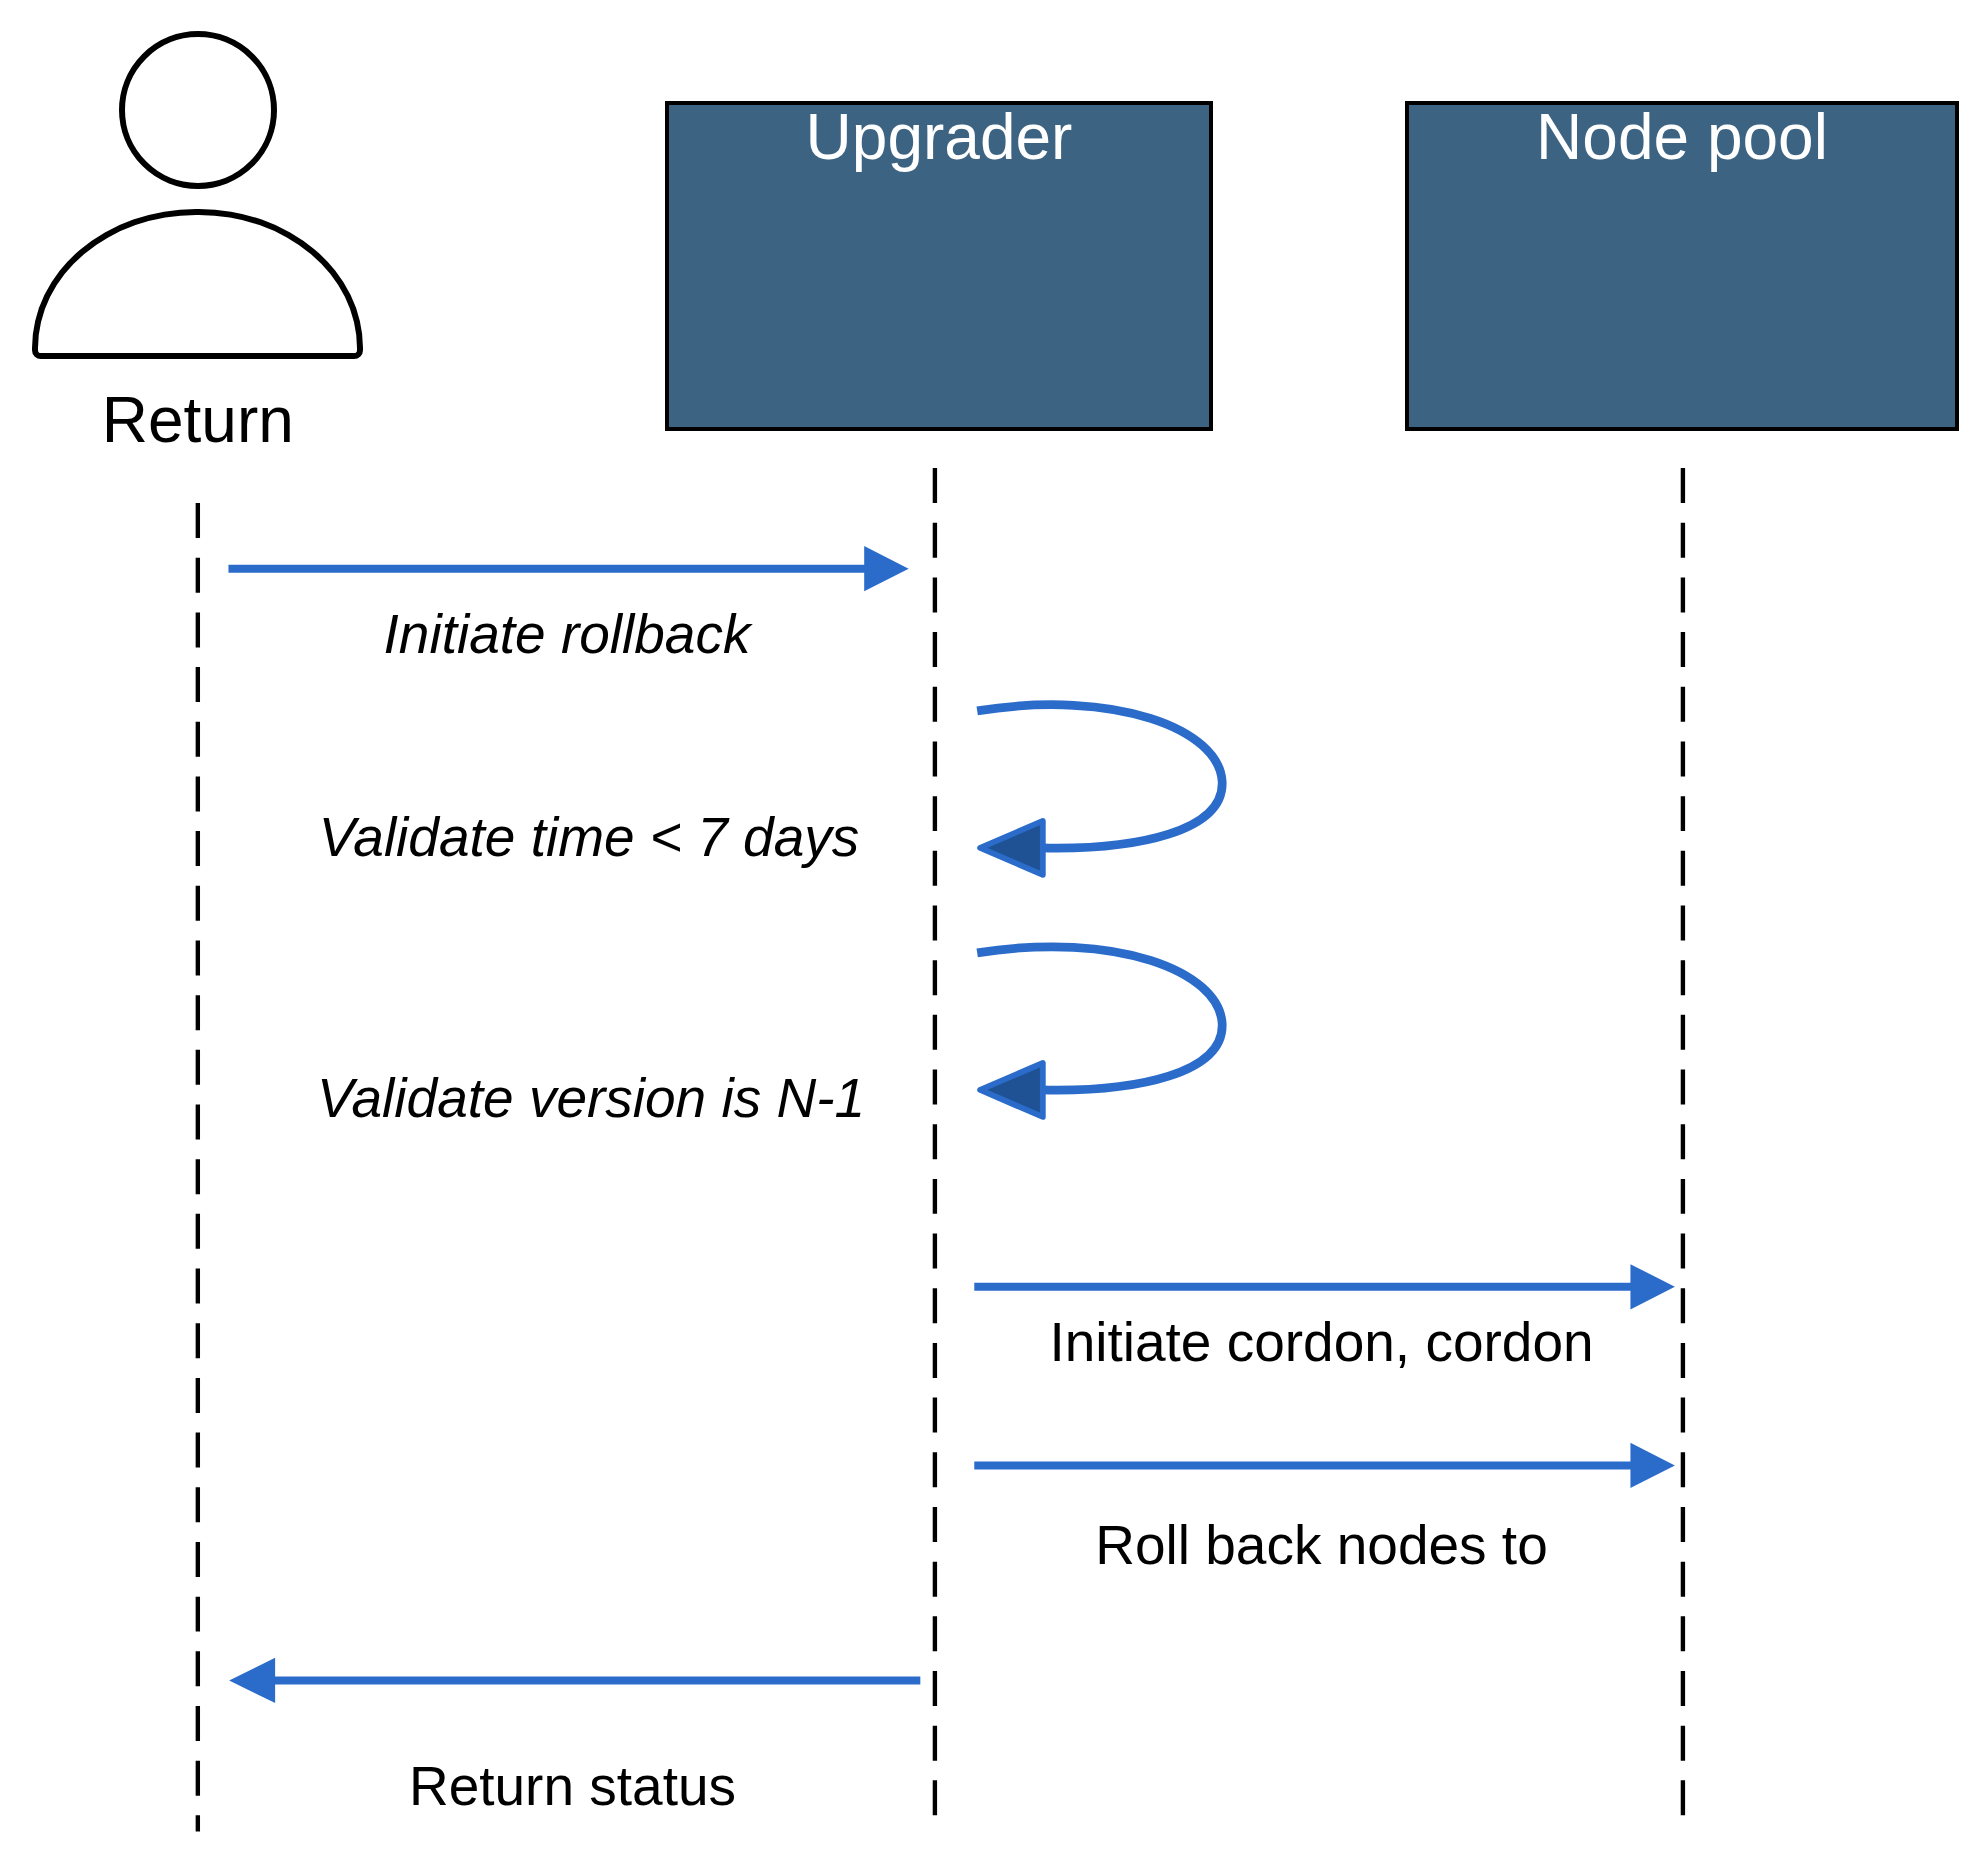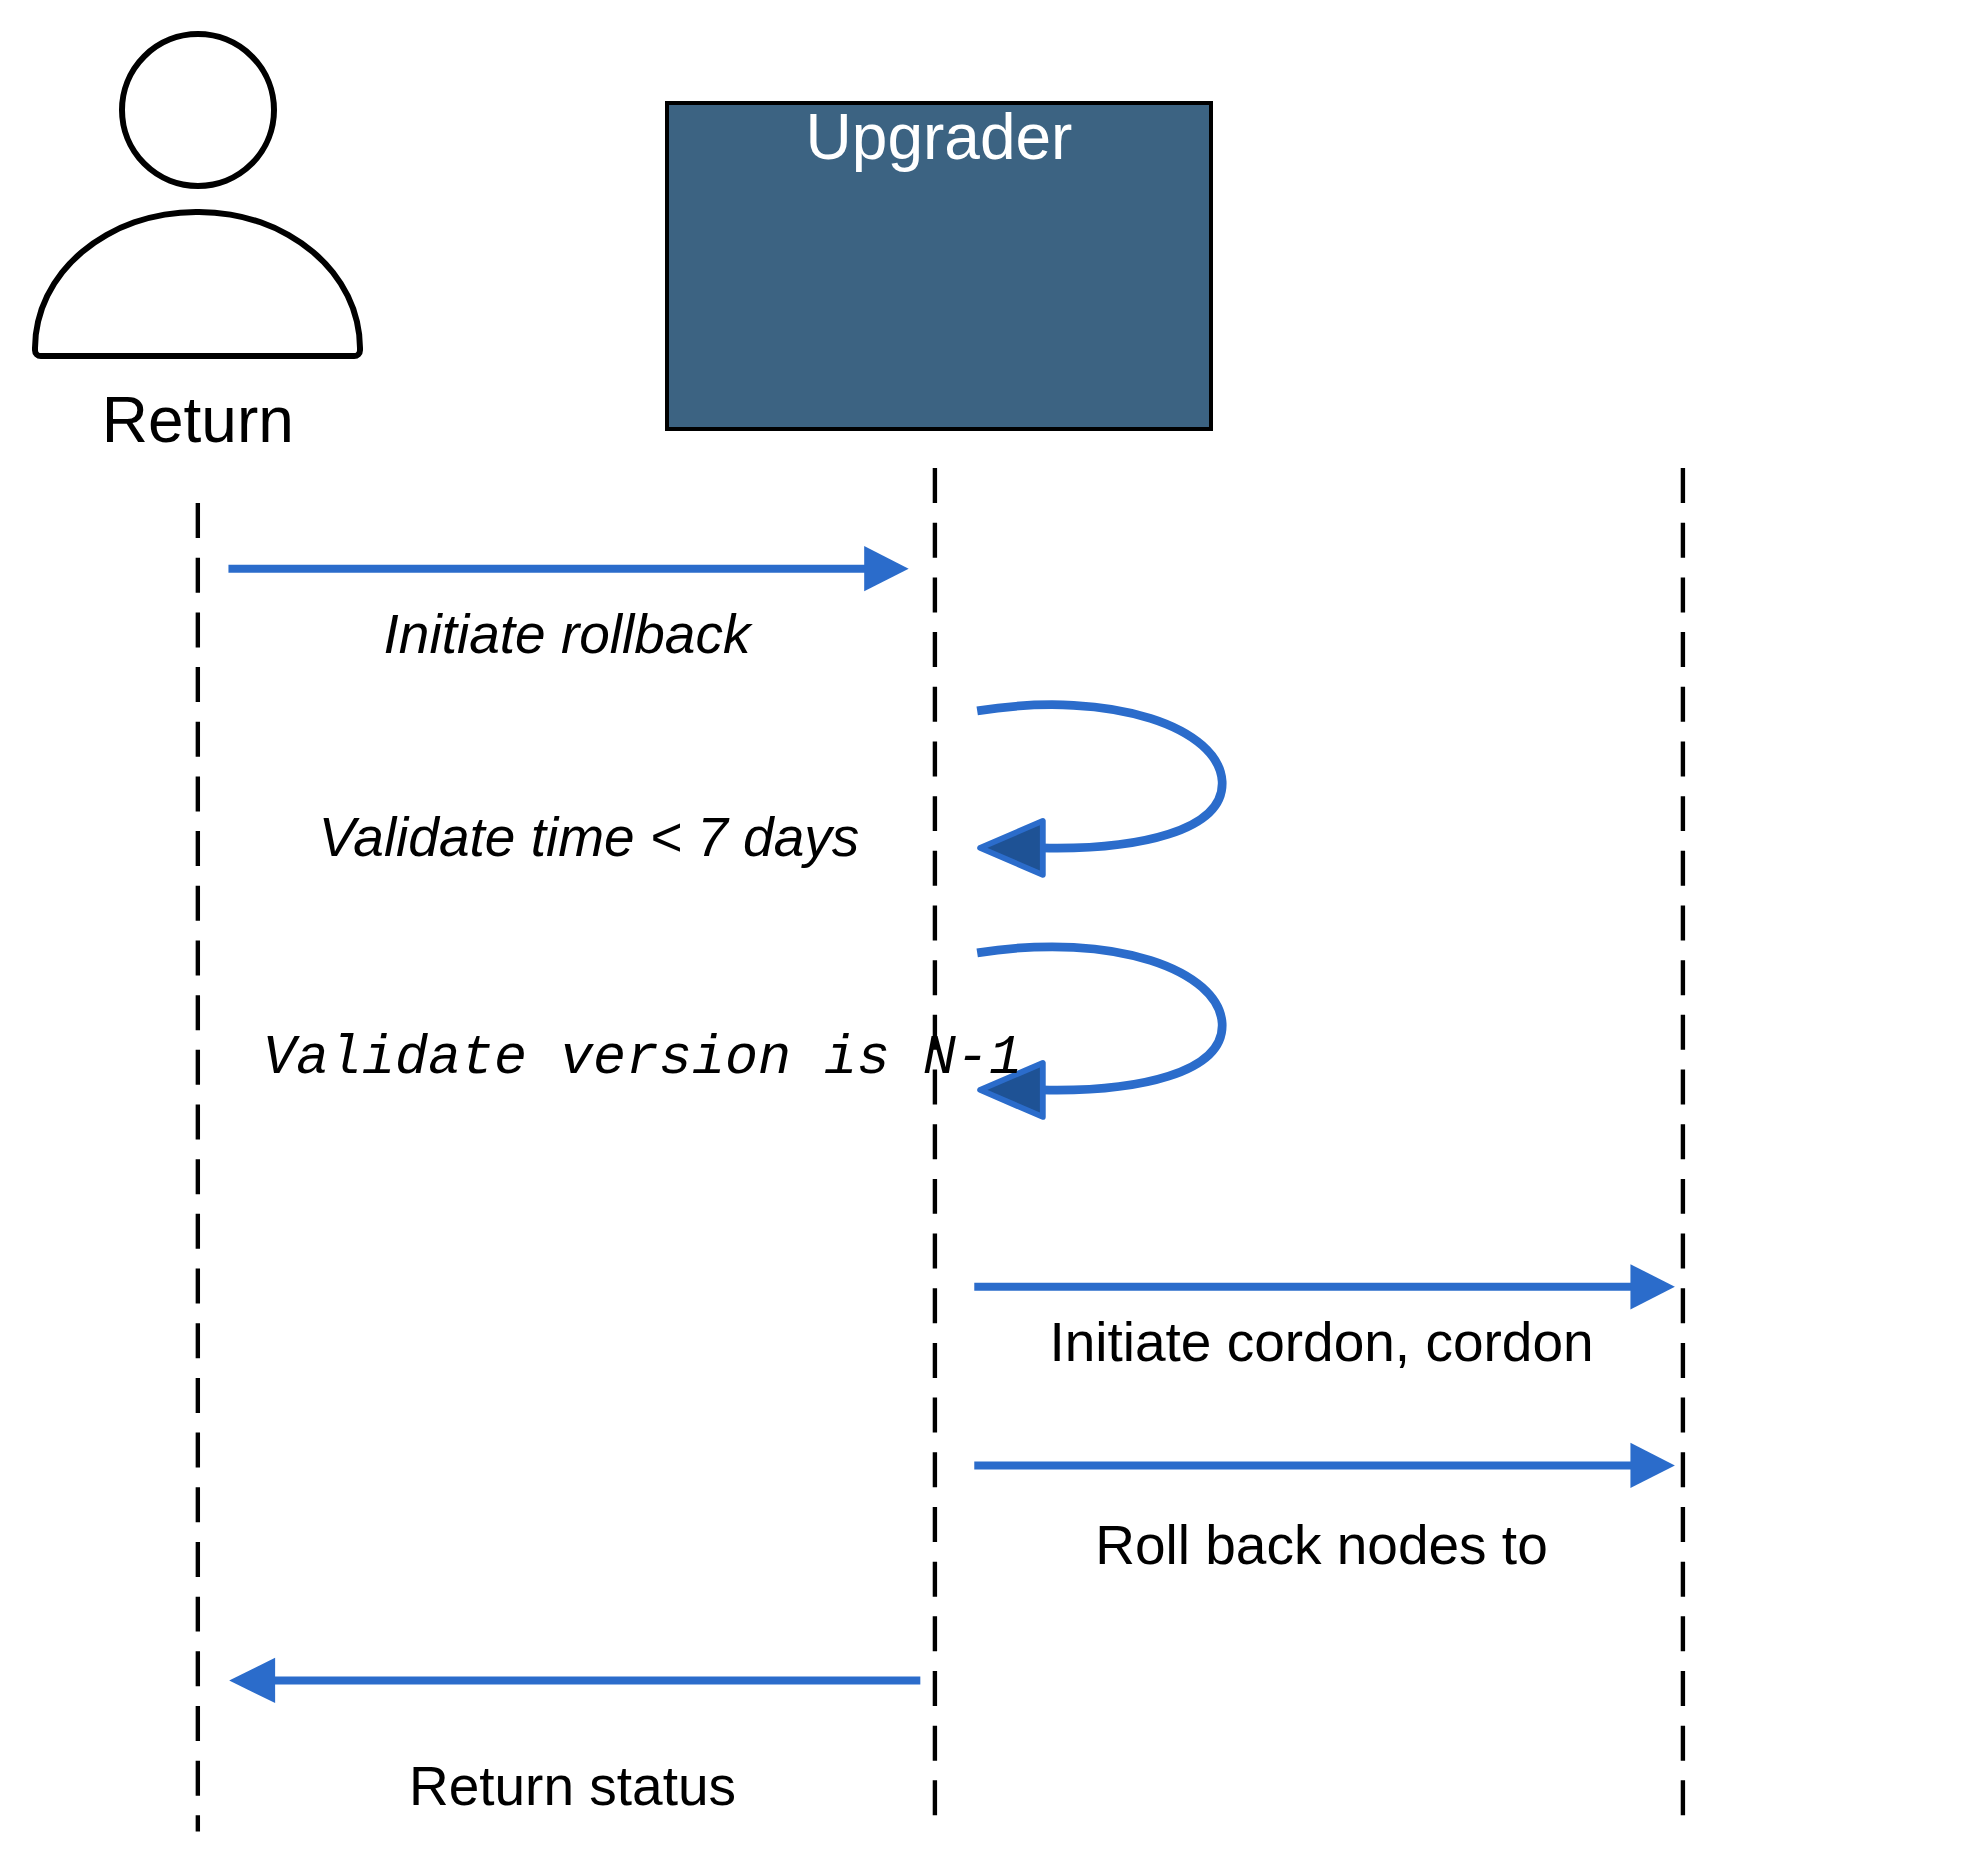--- a/index.html
+++ b/index.html
@@ -76,21 +76,21 @@
     position:absolute;
     text-align:center;
     font-size:55px;
     line-height:1.28;
     color:var(--text-black);
     white-space:nowrap;
   }
   .msg-label.italic{font-style:italic;}
   .lbl-initiate-rollback{left:239px;top:599px;width:656px;font-style:italic;}
   .lbl-validate-time{left:261px;top:802px;width:656px;}
-  .lbl-validate-version{left:263px;top:1024px;width:656px;font-family:Liberation Mono, monospace;}
+  .lbl-validate-version{left:263px;top:1063px;width:656px;}
   .lbl-initiate-cordon{left:957px;top:1307px;width:729px;}
   .lbl-rollback-nodes{left:957px;top:1488px;width:729px;}
   .lbl-rollback-nodes span{display:block;margin-top:22px;}
   .lbl-return-status{left:281px;top:1706px;width:583px;margin-top:45px;}
 </style>
 </head>
 <body>
 
 <div class="canvas">
 
@@ -134,20 +134,23 @@
   <div>
     <div class="actor-head"></div>
     <div class="actor-body"></div>
     <div class="actor-label">Return</div>
   </div>
 
   <div class="participant-box box-upgrader">
     <div class="participant-label">Upgrader</div>
   </div>
 
+  <div class="participant-box box-nodepool">
+    <div class="participant-label">Node pool</div>
+  </div>
 
   <div class="msg-label lbl-initiate-rollback">Initiate rollback</div>
 
   <div class="msg-label italic lbl-validate-time">Validate time &lt; 7 days</div>
 
   <div class="msg-label italic lbl-validate-version">Validate version is N-1</div>
 
   <div class="msg-label lbl-initiate-cordon">Initiate cordon, cordon</div>
 
   <div class="msg-label lbl-rollback-nodes">

